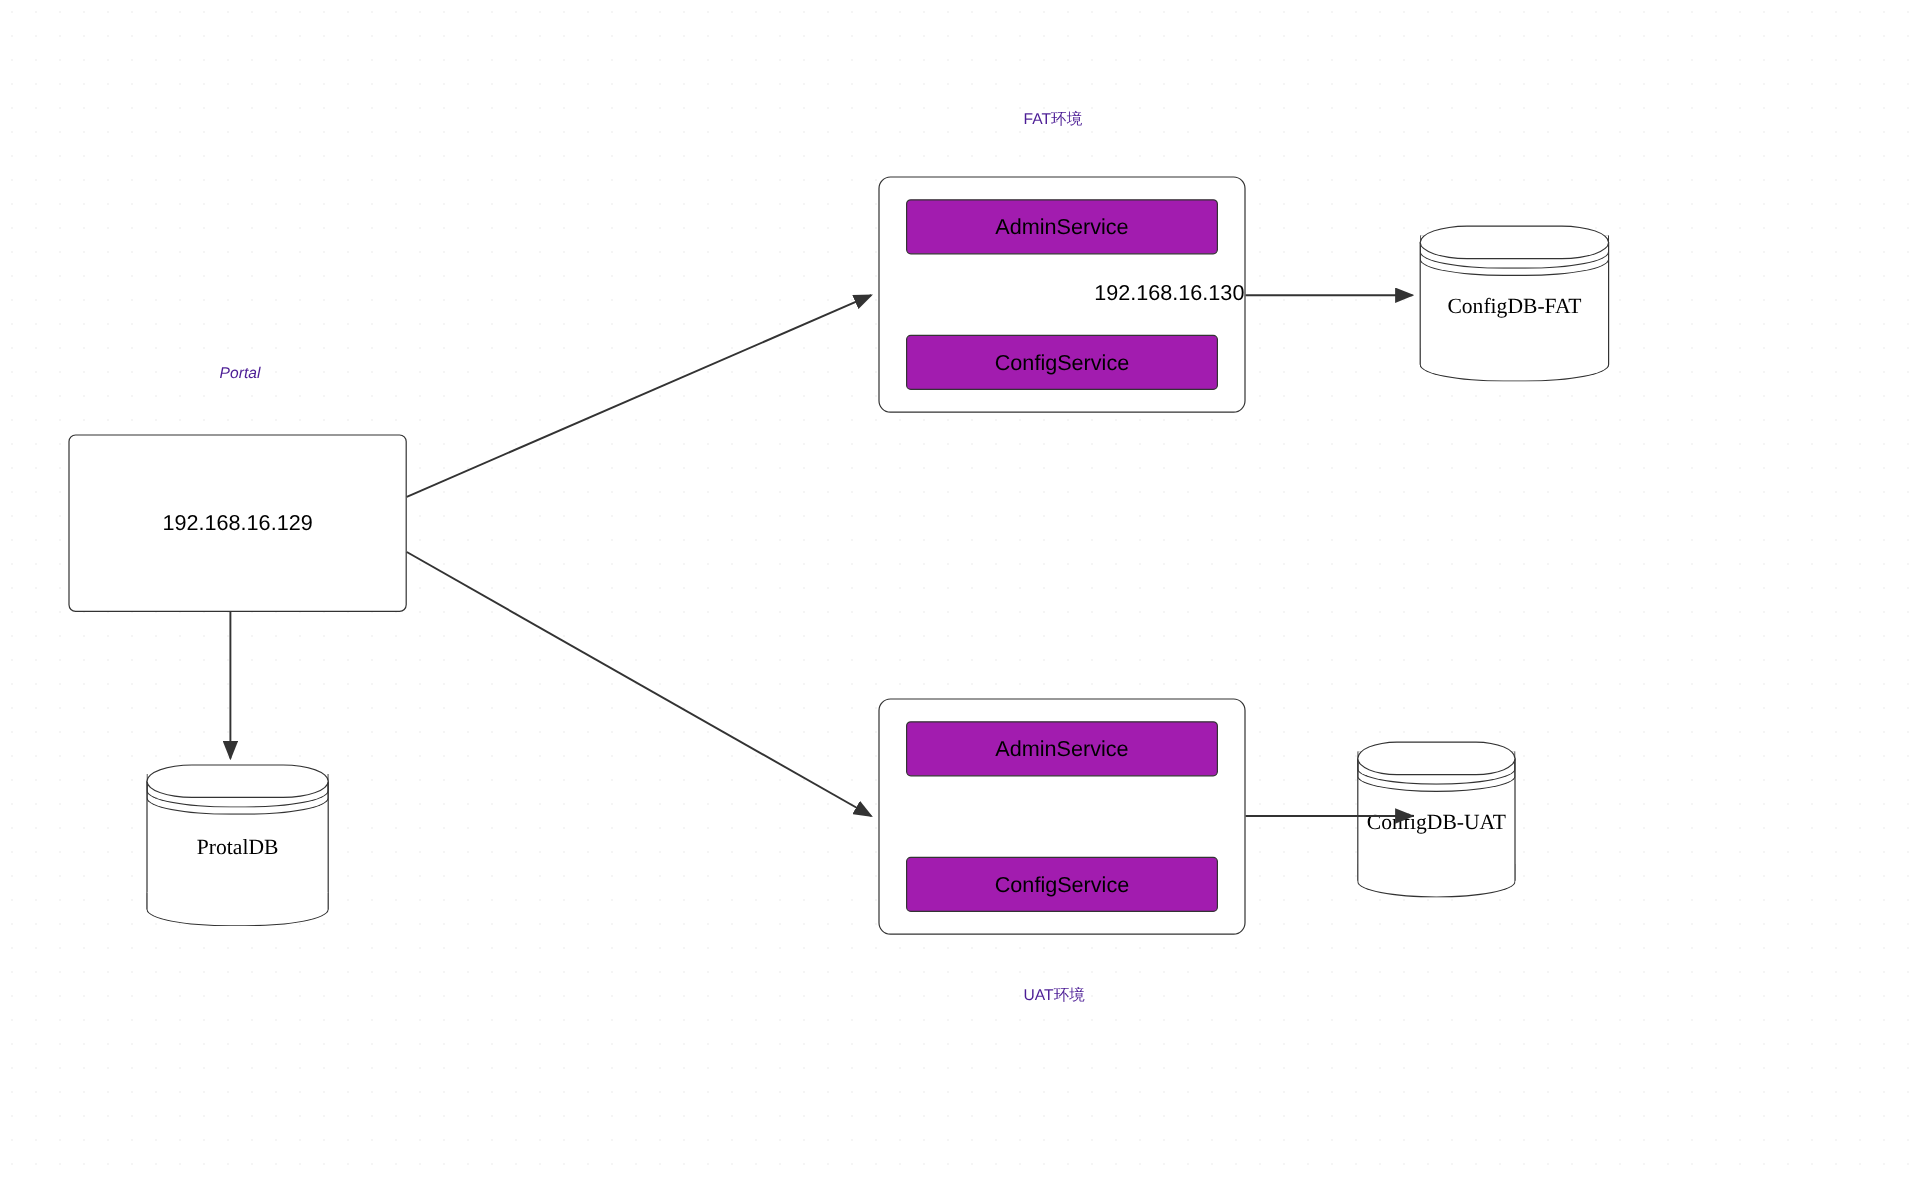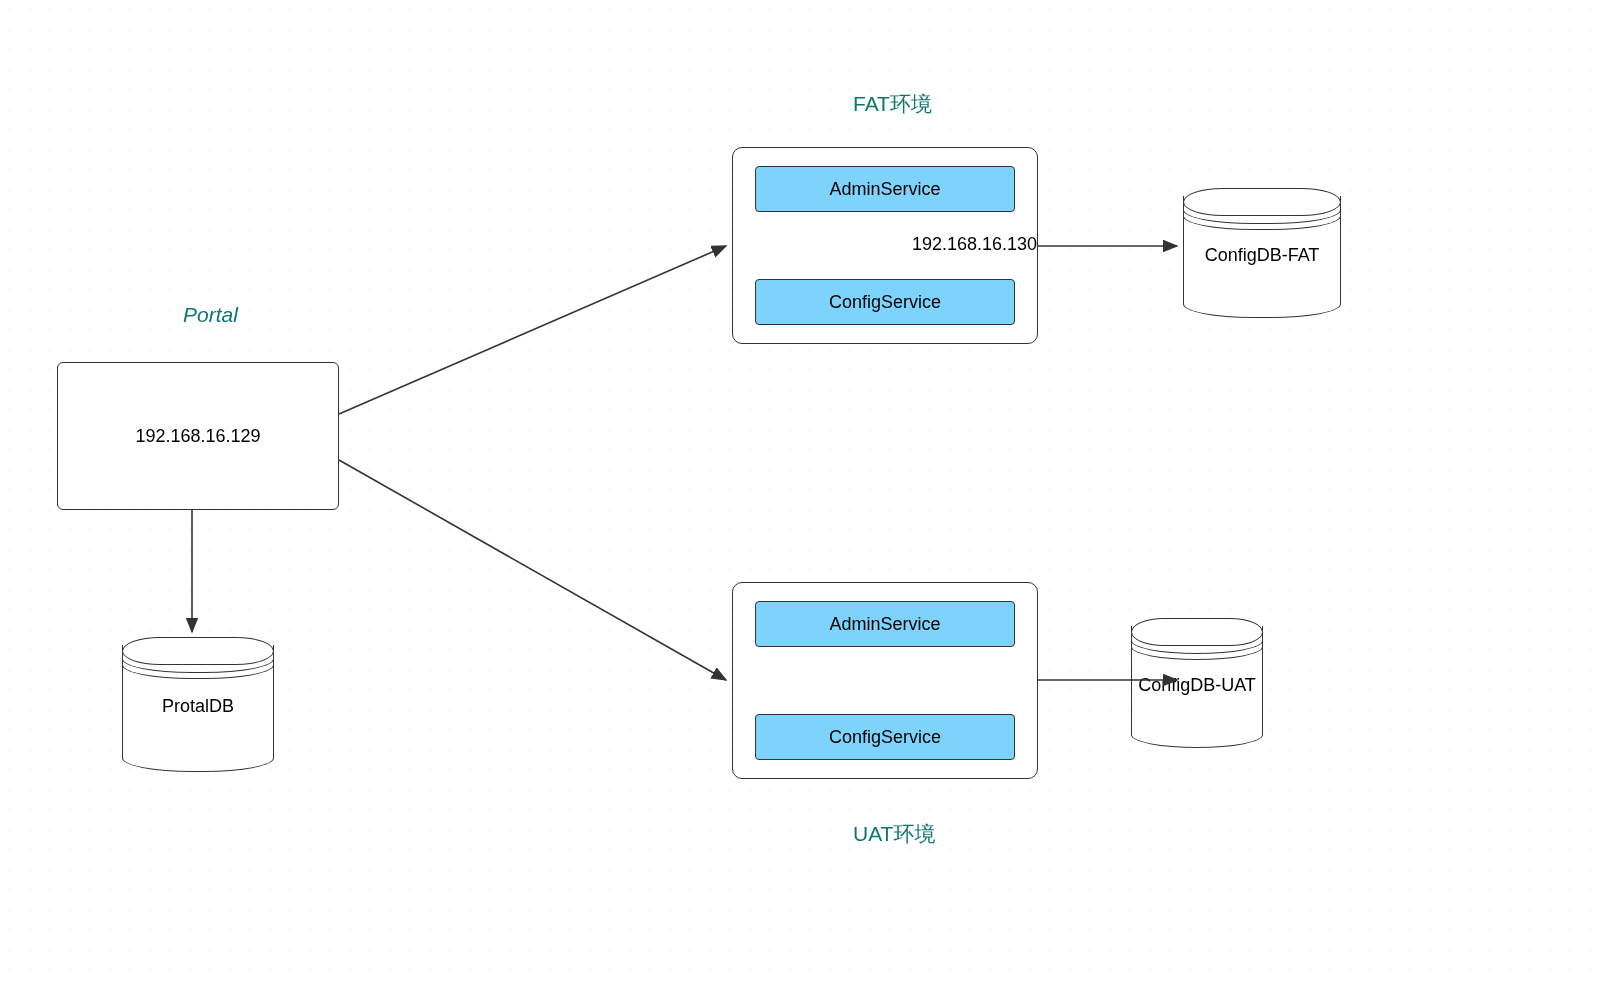--- a/index.html
+++ b/index.html
@@ -27,38 +27,39 @@
     display: flex;
     align-items: center;
     justify-content: center;
     font-size: 18px;
     box-sizing: border-box;
   }
   .inner-box {
     position: absolute;
     border: 1.5px solid #333;
     border-radius: 4px;
-    background: #7dd3fc;
+    background: #a21caf;
     display: flex;
     align-items: center;
     justify-content: center;
     font-size: 18px;
     box-sizing: border-box;
   }
   .label {
     position: absolute;
-    font-size: 21px;
-    color: #0f766e;
+    font-size: 13px;
+    color: #4c1d95;
     background: transparent;
   }
   
   .db {
     position: absolute;
     width: 140px;
     height: 120px;
+    font-family: Liberation Serif, serif;
   }
   .db .body {
     position: absolute;
     top: 14px;
     left: 0;
     right: 0;
     bottom: 14px;
     border-left: 1.5px solid #333;
     border-right: 1.5px solid #333;
     background: #fff;

